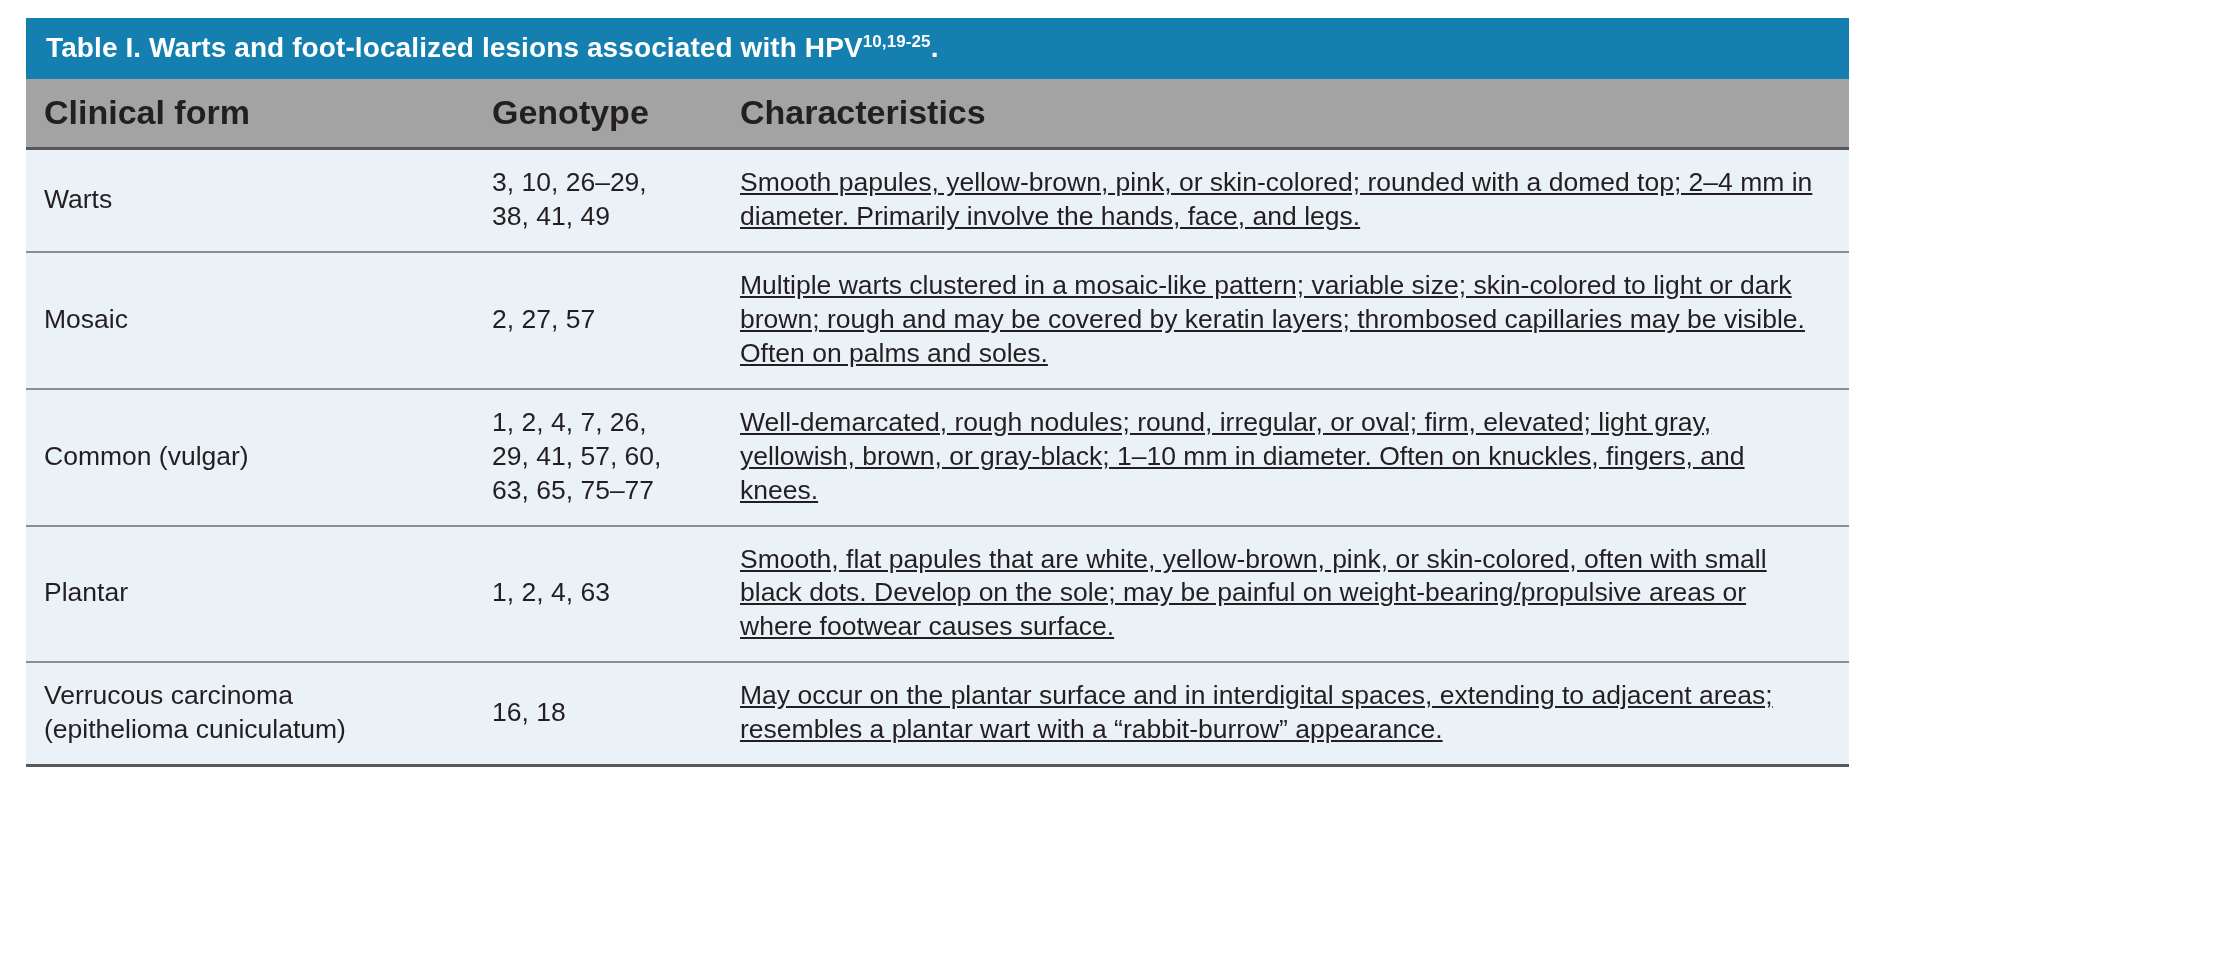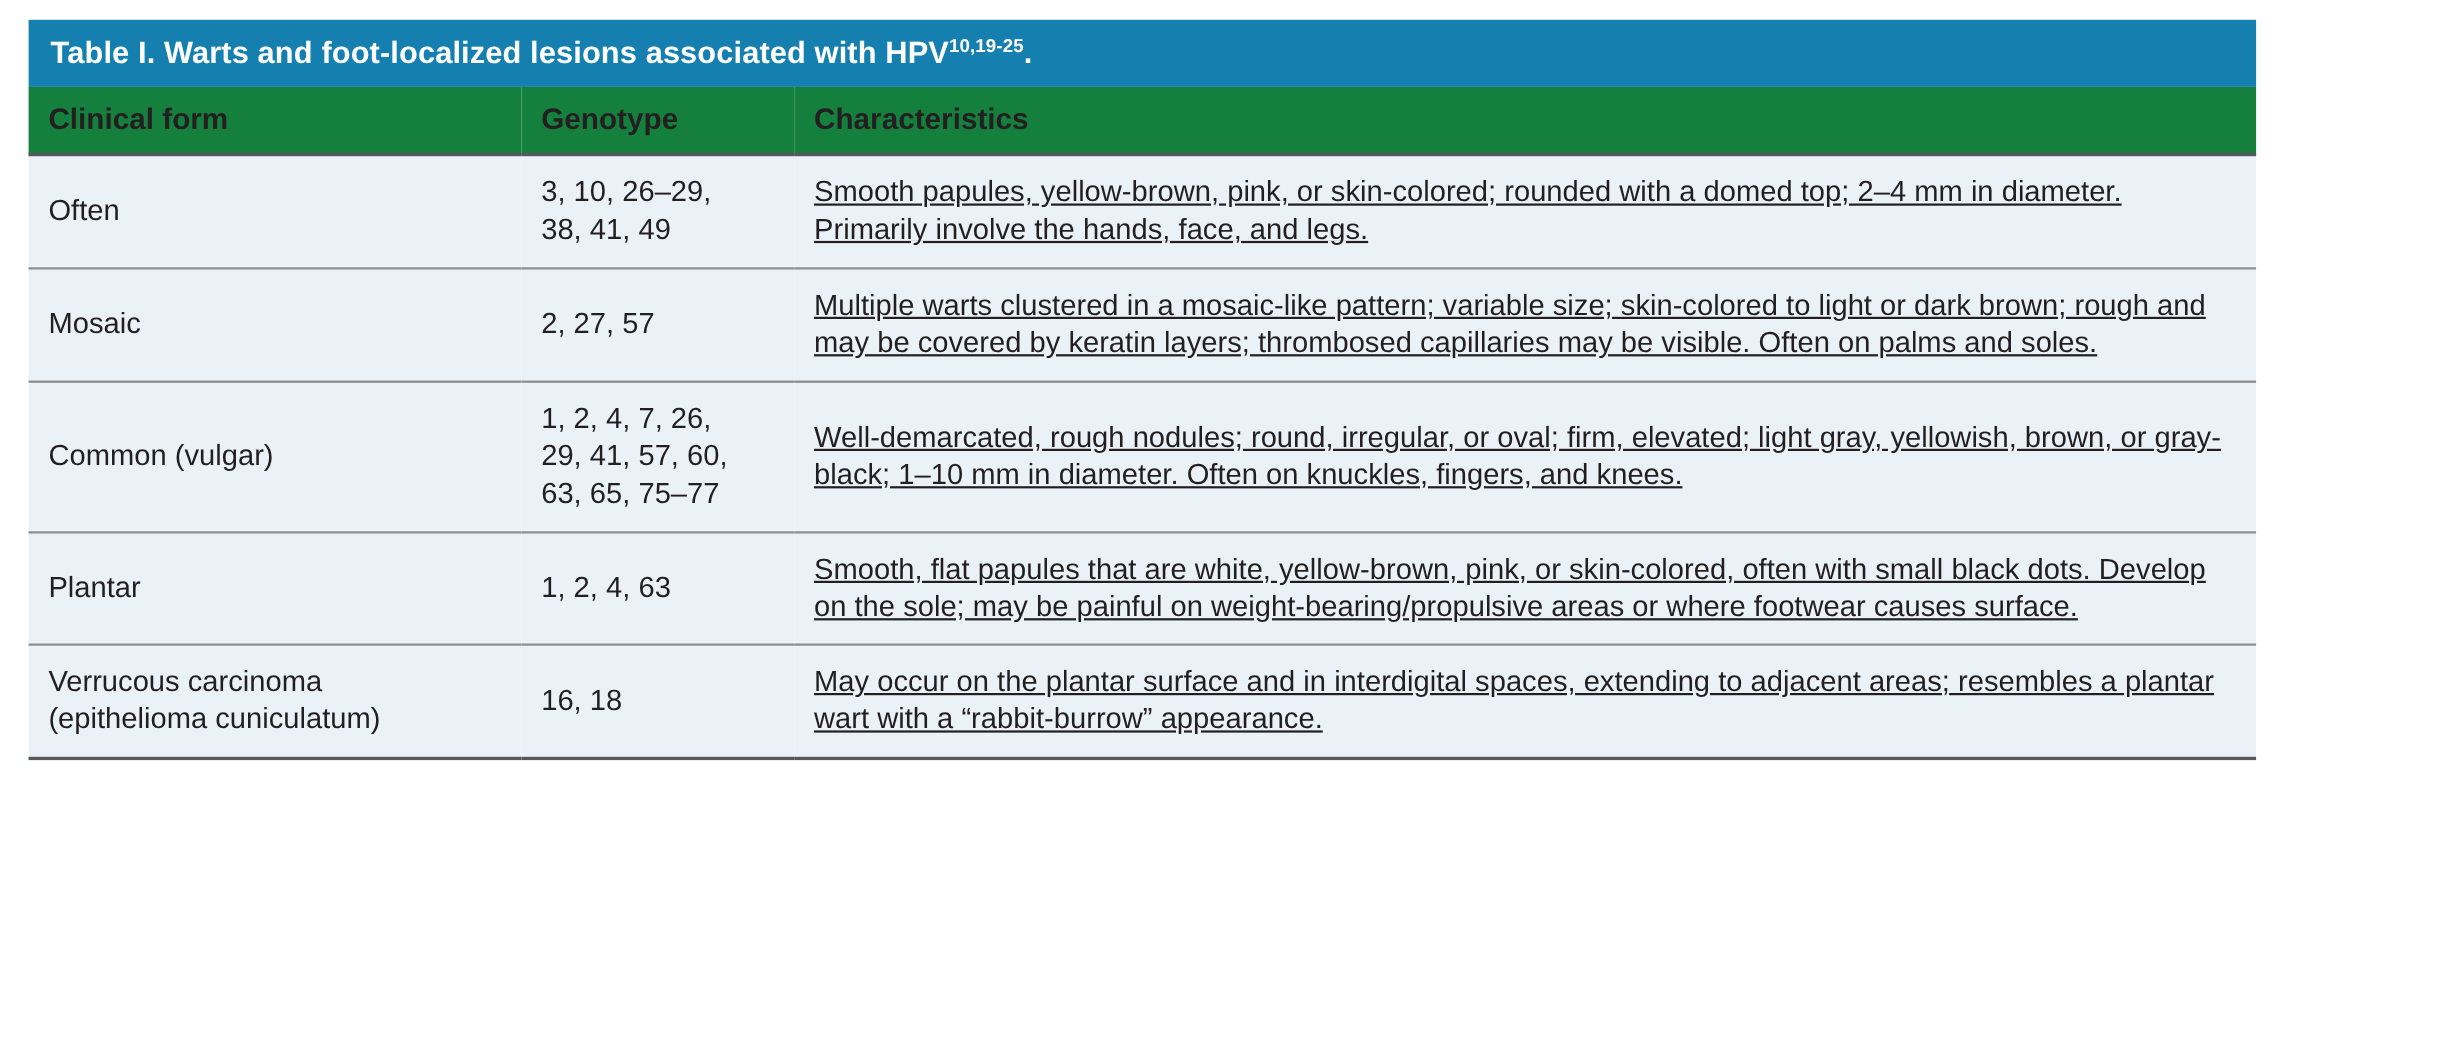--- a/index.html
+++ b/index.html
@@ -11,42 +11,42 @@
     width: 2239px;
     font-family: "Liberation Sans", sans-serif;
     color: #231f20;
   }
   .page {
     padding: 18px 26px 26px 26px;
     box-sizing: border-box;
   }
   table.hpv-table {
     border-collapse: collapse;
-    width: 2025px;
+    width: 1823px;
     table-layout: fixed;
   }
   caption.table-title {
     caption-side: top;
     background: #1580b0;
     color: #ffffff;
     text-align: left;
     font-size: 28px;
     font-weight: bold;
     padding: 14px 20px 15px 20px;
     letter-spacing: 0.1px;
   }
   caption.table-title sup {
     font-size: 17px;
     vertical-align: super;
     font-weight: bold;
   }
   thead th {
-    background: #15803d;
+    background: #a3a3a3;
     text-align: left;
-    font-size: 27px;
+    font-size: 34px;
     font-weight: bold;
     padding: 14px 18px 15px 18px;
     border-bottom: 3px solid #58585b;
     vertical-align: middle;
   }
   tbody td {
     background: #eaf1f7;
     font-size: 26.5px;
     line-height: 1.28;
     padding: 16px 18px 17px 18px;
@@ -75,21 +75,21 @@
     </colgroup>
     <thead>
       <tr>
         <th>Clinical form</th>
         <th>Genotype</th>
         <th>Characteristics</th>
       </tr>
     </thead>
     <tbody>
       <tr>
-        <td class="nowrapish">Often</td>
+        <td class="nowrapish">Warts</td>
         <td class="nowrapish">3, 10, 26–29,
 38, 41, 49</td>
         <td class="cell-char">Smooth papules, yellow-brown, pink, or skin-colored; rounded with a domed top; 2–4 mm in diameter. Primarily involve the hands, face, and legs.</td>
       </tr>
       <tr>
         <td class="nowrapish">Mosaic</td>
         <td class="nowrapish">2, 27, 57</td>
         <td class="cell-char">Multiple warts clustered in a mosaic-like pattern; variable size; skin-colored to light or dark brown; rough and may be covered by keratin layers; thrombosed capillaries may be visible. Often on palms and soles.</td>
       </tr>
       <tr>

